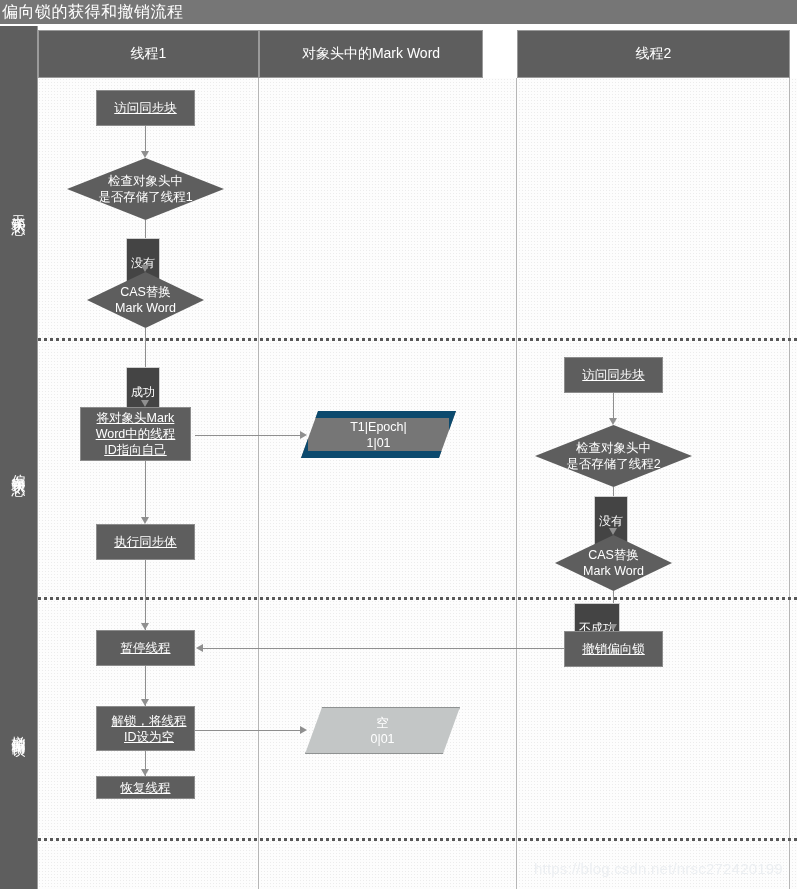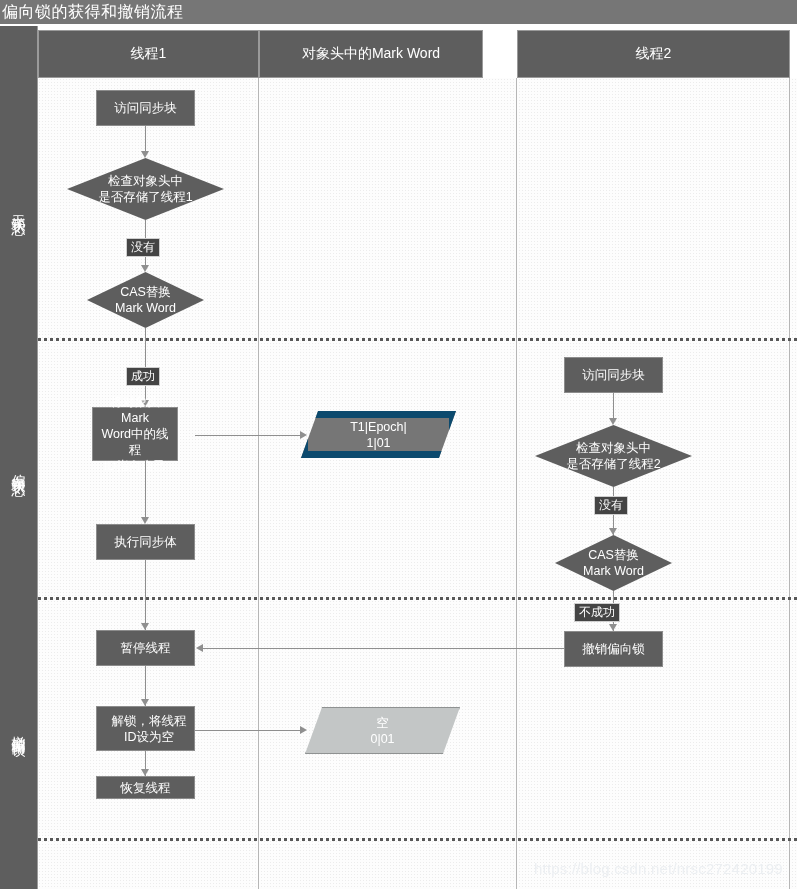--- a/index.html
+++ b/index.html
@@ -74,21 +74,21 @@
     position: absolute;
     background: #5e5e5e;
     border: 1px solid #8c8c8c;
     color: #ffffff;
     font-size: 12.5px;
     line-height: 16px;
     display: flex; align-items: center; justify-content: center;
     text-align: center;
     padding: 2px 4px;
   }
-  .node .txt { white-space: pre-line; }
+  .node .txt { white-space: pre-line; text-decoration: underline; }
 
   
   .diamond {
     position: absolute;
     background: #5e5e5e;
     clip-path: polygon(50% 0%, 100% 50%, 50% 100%, 0% 50%);
     color: #ffffff;
     font-size: 12.5px;
     line-height: 16px;
     display: flex; align-items: center; justify-content: center;
@@ -142,21 +142,21 @@
   }
 
   
   .edge-label {
     position: absolute;
     background: #444444;
     border: 1px solid #cfcfcf;
     color: #ffffff;
     font-size: 12px;
     line-height: 15px;
-    padding: 1px 4px;
+    padding: 17px 4px;
     white-space: nowrap;
   }
 
   
   .watermark {
     position: absolute;
     color: #eceff2;
     font-size: 15px;
     white-space: nowrap;
     letter-spacing: 0.2px;
@@ -203,21 +203,21 @@
   <div class="arrow-down" style="left:140.5px; top:265px;"></div>
 
   <div class="diamond" style="left:87px; top:272px; width:117px; height:56px;">
     <span class="txt">CAS替换
 Mark Word</span>
   </div>
   <div class="vline" style="left:145px; top:328px; height:79px;"></div>
   <div class="edge-label" style="left:126px; top:367px;">成功</div>
   <div class="arrow-down" style="left:140.5px; top:400px;"></div>
 
-  <div class="node" style="left:92px; top:407px; width:86px; height:54px;">
+  <div class="node" style="left:80px; top:407px; width:111px; height:54px;">
     <span class="txt">将对象头Mark
 Word中的线程
 ID指向自己</span>
   </div>
   <div class="vline" style="left:145px; top:461px; height:57px;"></div>
   <div class="arrow-down" style="left:140.5px; top:517px;"></div>
 
   <div class="hline" style="left:195px; top:435px; width:106px;"></div>
   <div class="arrow-right" style="left:300px; top:430.5px;"></div>
 

